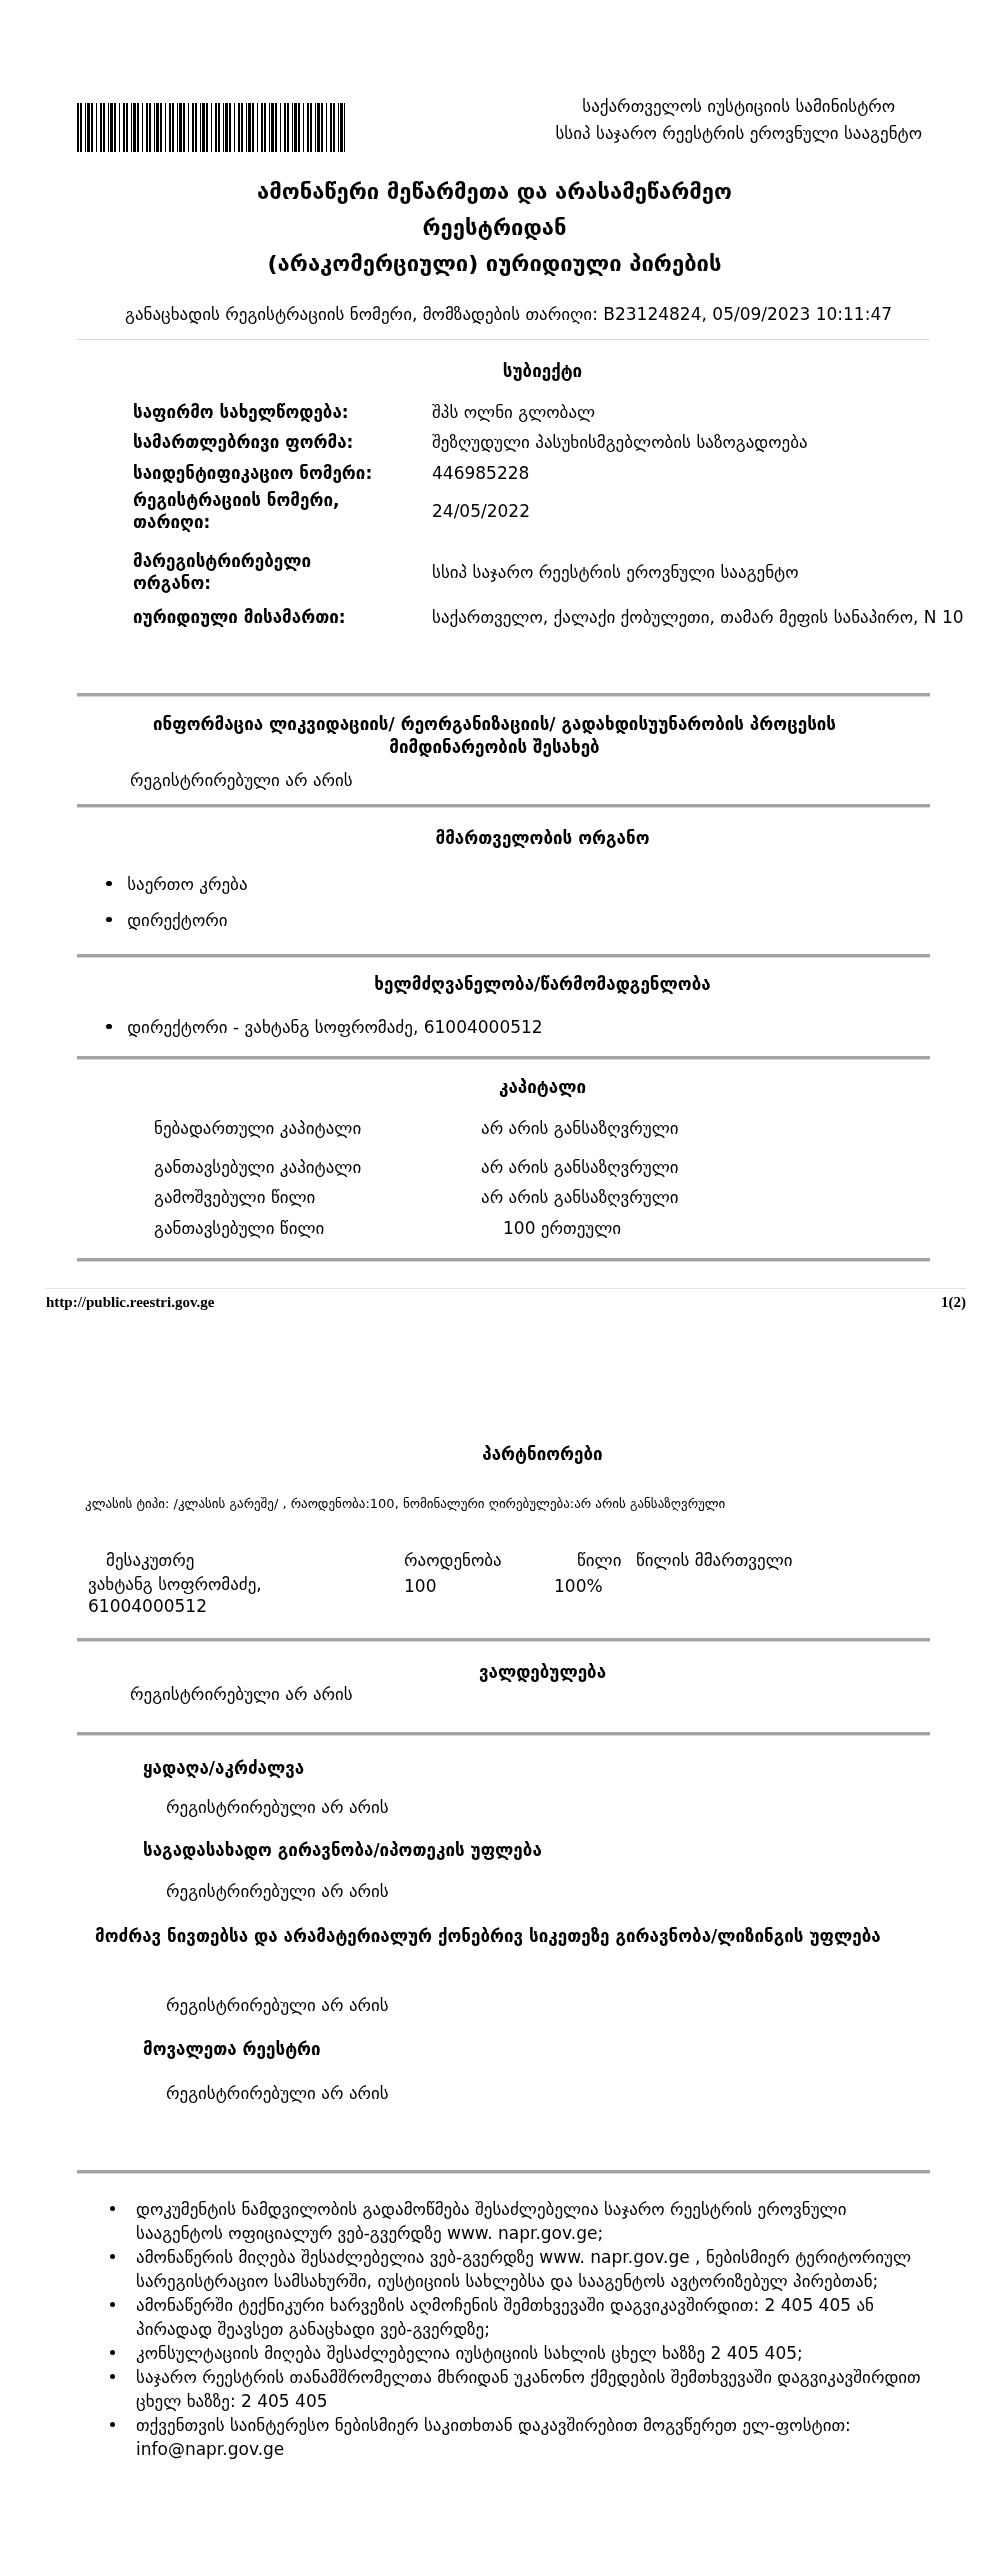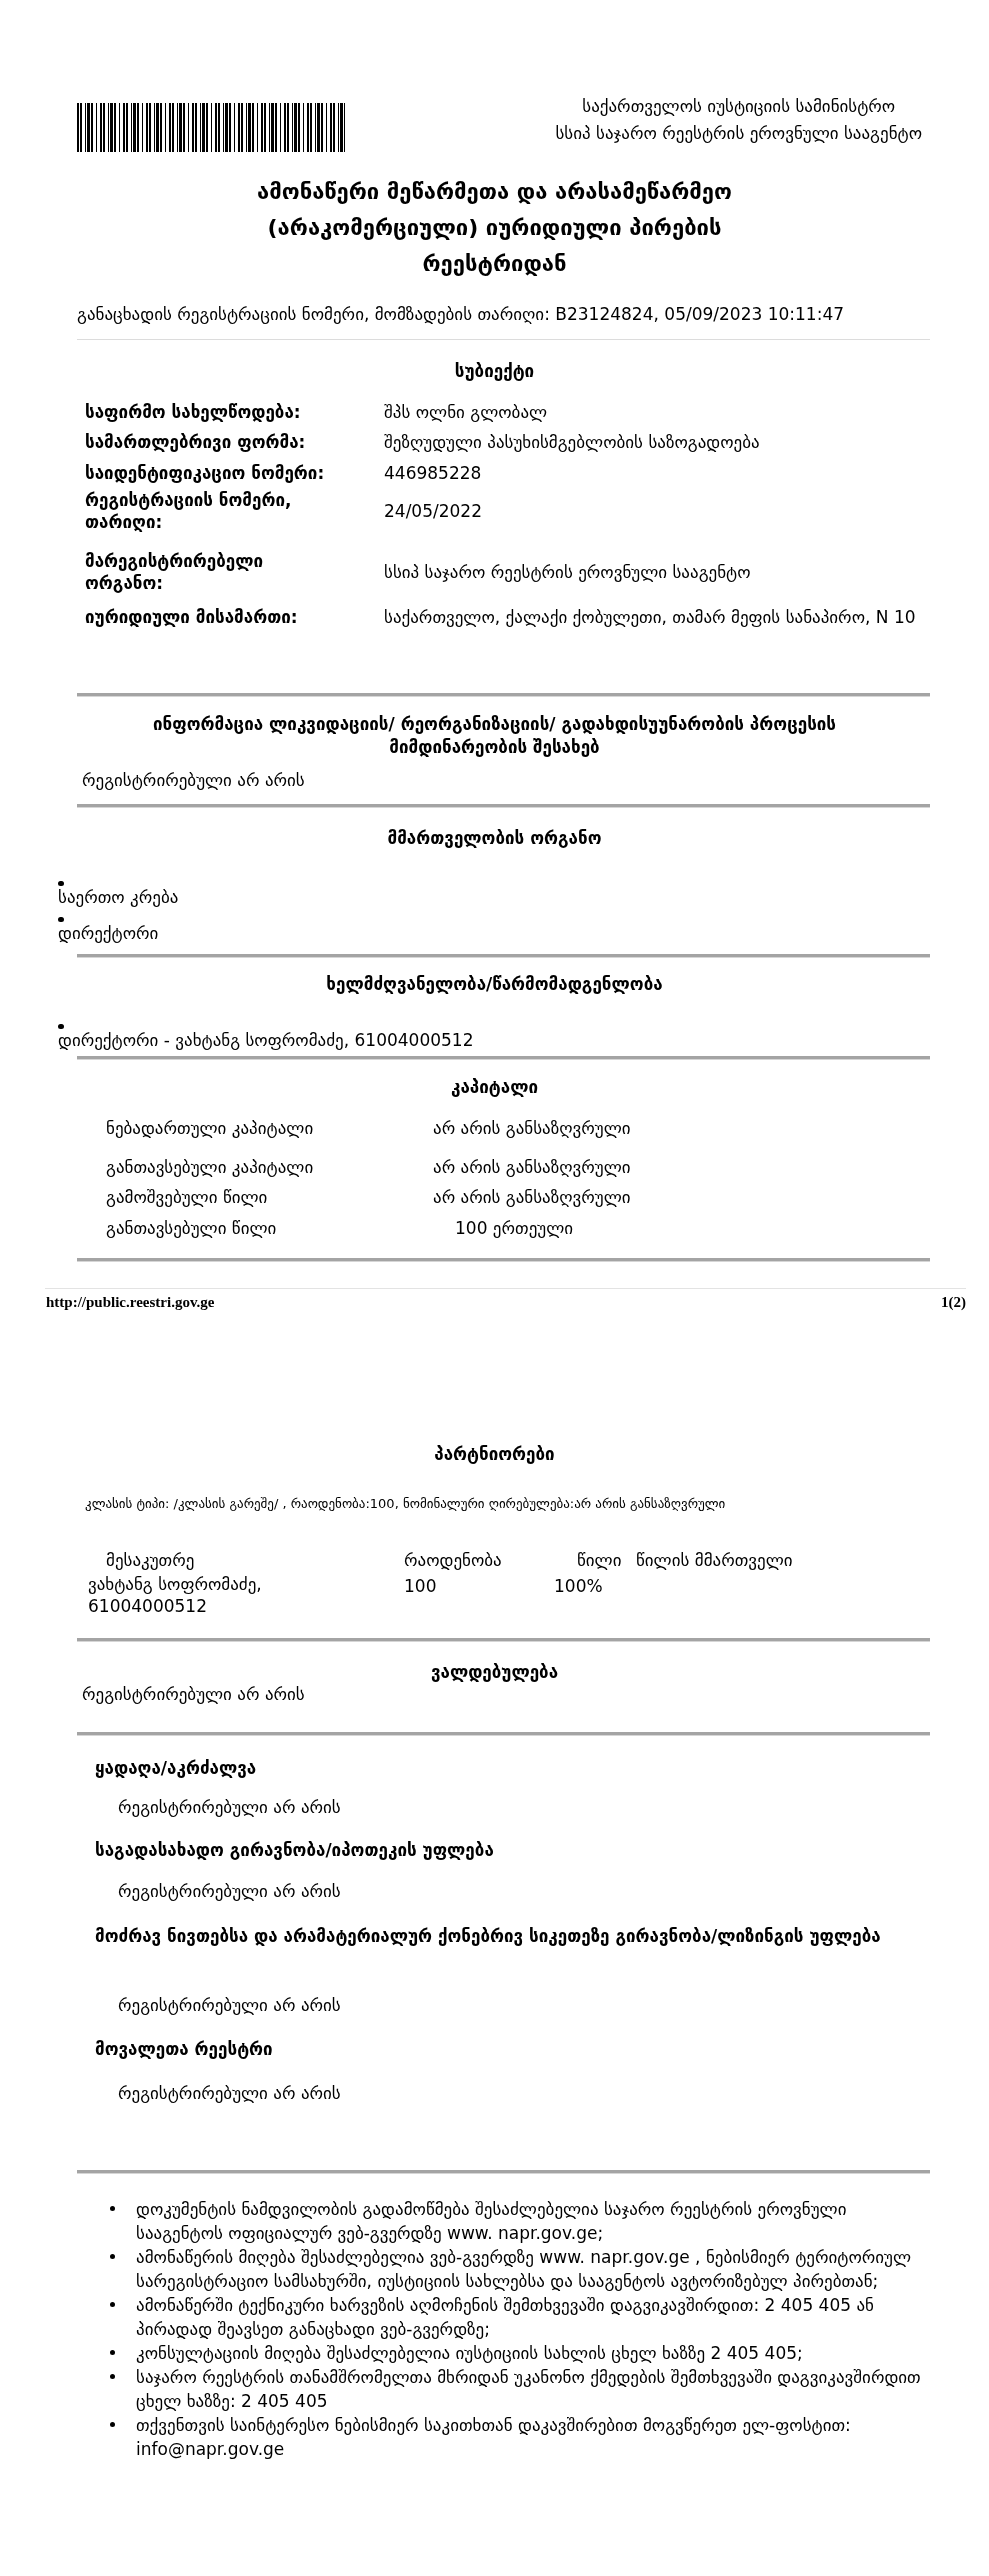--- a/index.html
+++ b/index.html
@@ -2,21 +2,21 @@
 <html style="font-size:8.2px"><head>
 <meta charset="utf-8">
 <style>
   html,body{margin:0;padding:0;}
   body{
     width:989px;height:2775px;position:relative;background:#ffffff;
     font-family:"DejaVu Sans",sans-serif;color:#000;overflow:hidden;
     -webkit-font-smoothing:antialiased;
   }
   .abs{position:absolute;}
-  .t33{font-size:17px;line-height:1.32;}
+  .t33{font-size:17px;line-height:1.32;margin-left:48px;}
   .bold{font-weight:bold;}
   .center{text-align:center;width:100%;left:0;}
   
   .barcode{
     background:repeating-linear-gradient(90deg,
       #000 0 2.1px,#fff 2.1px 3.1px,#000 3.1px 4.6px,#fff 4.6px 7.7px,
       #000 7.7px 8.8px,#fff 8.8px 10.3px,#000 10.3px 13.4px,#fff 13.4px 14.4px,
       #000 14.4px 16px,#fff 16px 19px,#000 19px 20px,#fff 20px 23px);
   }
   
@@ -25,42 +25,42 @@
     border-bottom:1.5px solid #d6d6d6;
   }
   .thinline{height:1px;background:#dcdcdc;}
   
   .frow{display:flex;align-items:center;left:85px;width:848px;}
   .frow .lbl{width:299px;flex:0 0 299px;}
   .frow .val{flex:1;}
   .crow{display:flex;align-items:center;left:106px;width:824px;}
   .crow .lbl{width:327px;flex:0 0 327px;font-weight:normal;}
   
-  .bullet{display:flex;align-items:flex-start;flex-direction:column;}
+  .bullet{display:flex;align-items:flex-start;}
   .bullet .dot{width:5.7px;height:5.7px;border-radius:50%;background:#000;margin:7.7px 15.5px 0 0;flex:0 0 5.7px;}
   
   .note{position:relative;padding-left:26px;font-size:17px;line-height:24px;}
   .note .ndot{position:absolute;left:0;top:9.3px;width:5.2px;height:5.2px;border-radius:50%;background:#000;}
   .serif{font-family:"Liberation Serif","DejaVu Serif",serif;font-weight:bold;font-size:15px;}
   .tablecell{font-size:17px;line-height:1.3;}
 </style>
 </head>
 <body>
 
 <div class="abs barcode" style="left:77px;top:103px;width:268px;height:49px;"></div>
 
 <div class="abs" style="right:67px;top:93px;text-align:center;font-size:17px;line-height:27px;">
   <div>საქართველოს იუსტიციის სამინისტრო</div>
   <div>სსიპ საჯარო რეესტრის ეროვნული სააგენტო</div>
 </div>
 
 <div class="abs center bold" style="top:174px;font-size:22px;line-height:36px;">
   <div>ამონაწერი მეწარმეთა და არასამეწარმეო</div>
+  <div>რეესტრიდან</div>
   <div>(არაკომერციული) იურიდიული პირების</div>
-  <div>რეესტრიდან</div>
 </div>
 
 <div class="abs t33" style="left:77px;top:303px;">
   <span>განაცხადის რეგისტრაციის ნომერი, მომზადების თარიღი:</span>
   <span>B23124824, 05/09/2023 10:11:47</span>
 </div>
 
 <div class="abs thinline" style="left:77px;top:339px;width:853px;"></div>
 
 <div class="abs center bold t33" style="top:360px;">სუბიექტი</div>

